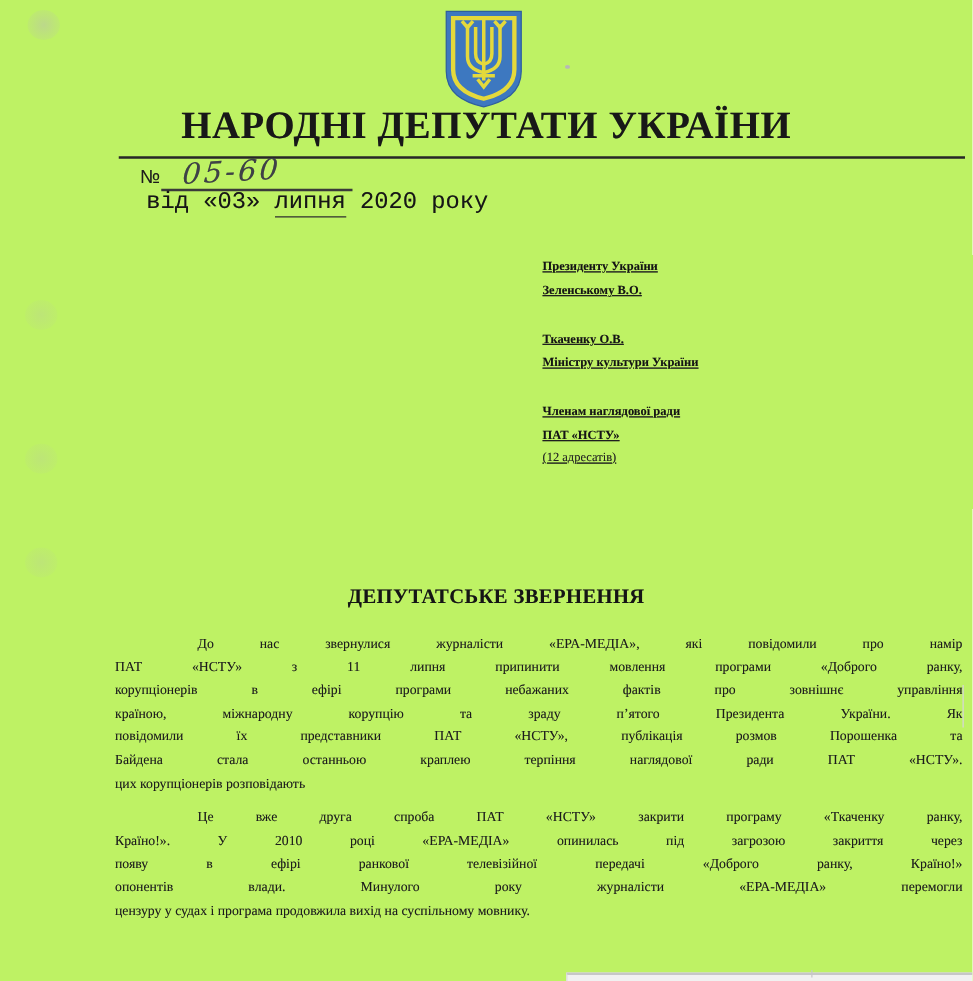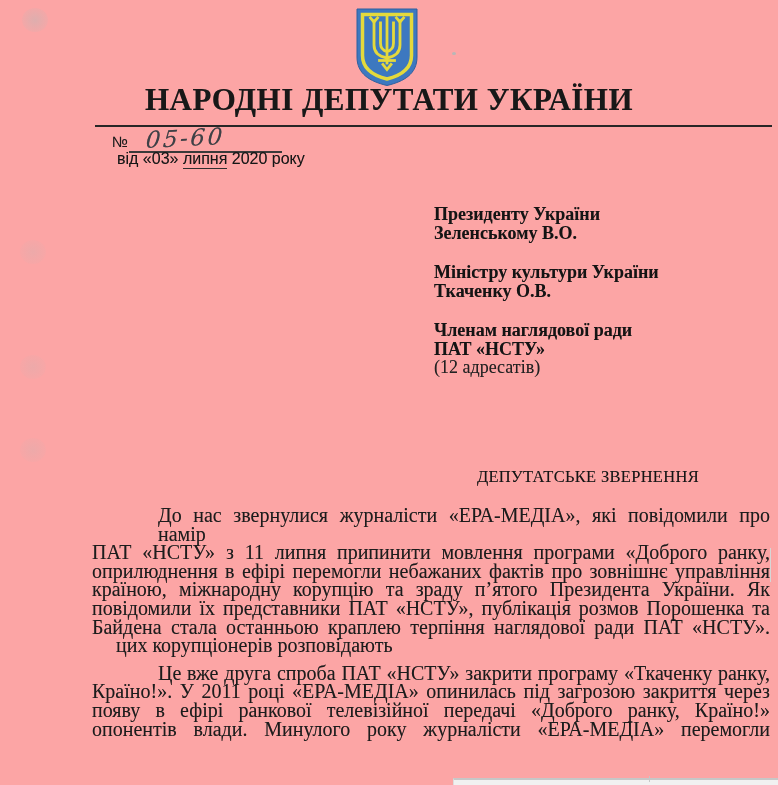--- a/index.html
+++ b/index.html
@@ -1,20 +1,20 @@
 <!DOCTYPE html>
 <html><head>
 <meta charset="utf-8">
 <style>
   html, body { margin: 0; padding: 0; background: #ffffff; }
   .page {
     position: relative;
     width: 778px;
     height: 785px;
-    background: #fca5a5;
+    background: #bef264;
     font-family: "Liberation Serif", serif;
     color: #1f1f1f;
     overflow: hidden;
     text-shadow: 0 0 0.5px rgba(40,40,40,0.38);
   }
 
   
   .emblem { position: absolute; left: 354px; top: 7px; width: 66px; height: 80px; }
   .org-title {
     position: absolute; left: 0; top: 82px; width: 778px;
@@ -29,49 +29,49 @@
   }
   .num-underline { position: absolute; left: 129px; top: 151px; width: 153px; height: 2px; background: #3a3a3a; }
   .num-value {
     position: absolute; left: 146px; top: 125px;
     font-family: "DejaVu Serif", serif; font-style: italic;
     font-size: 23px; letter-spacing: 2.5px; color: #3e4147;
     transform: rotate(-3deg) skewX(-8deg); white-space: nowrap;
   }
   .date-line {
     position: absolute; left: 117px; top: 150px;
-    font-family: Liberation Sans, sans-serif; font-size: 16px;
+    font-family: Liberation Mono, monospace; font-size: 19px;
     color: #161616; white-space: nowrap;
   }
   .date-line .u { border-bottom: 1.5px solid #2e2e2e; padding-bottom: 0.5px; }
 
   
   .addr {
     position: absolute; left: 434px; top: 205px;
-    font-size: 18px; line-height: 18.5px;
+    font-size: 10px; line-height: 18.5px; text-decoration: underline;
   }
   .addr .group { margin-bottom: 21px; font-weight: bold; color: #141414; }
   .addr .group:last-child { margin-bottom: 16px; }
   .addr .note { font-weight: normal; color: #222; }
 
   
   .doc-title {
     position: absolute; left: 95px; top: 467px; width: 604px;
-    text-align: right; font-weight: normal; font-size: 16.5px;
+    text-align: center; font-weight: bold; font-size: 16.5px;
     letter-spacing: 0.3px; color: #151515; white-space: nowrap;
   }
 
   
   .body-text {
     position: absolute; left: 92px; top: 506px; width: 678px;
-    font-size: 20px; line-height: 18.6px; color: #1c1c1c;
+    font-size: 11px; line-height: 18.6px; color: #1c1c1c;
   }
   .bline { text-align: justify; text-align-last: justify; white-space: normal; }
   .bline.indent { padding-left: 66px; }
-  .bline.last { text-align-last: left; margin-left: 24px; }
+  .bline.last { text-align-last: left; }
   .para2 { margin-top: 9px; }
 
   
   .smudge {
     position: absolute; width: 26px; height: 24px; border-radius: 50%;
     background: radial-gradient(circle, rgba(185,185,185,0.45), rgba(255,255,255,0));
   }
   .dot { position: absolute; left: 452px; top: 52px; width: 4px; height: 3px; background: #b7b7b7; border-radius: 50%; }
   .edge-line { position: absolute; left: 770px; top: 548px; width: 1px; height: 34px; background: #d6d6d6; }
   .bottom-box {
@@ -107,47 +107,48 @@
   <div class="num-underline"></div>
 
   <div class="date-line"><span>від «03» </span><span class="u">липня</span><span> 2020 року</span></div>
 
   <div class="addr">
     <div class="group">
       <div>Президенту України</div>
       <div>Зеленському В.О.</div>
     </div>
     <div class="group">
+      <div>Ткаченку О.В.</div>
       <div>Міністру культури України</div>
-      <div>Ткаченку О.В.</div>
     </div>
     <div class="group">
       <div>Членам наглядової ради</div>
       <div>ПАТ «НСТУ»</div>
       <div class="note">(12 адресатів)</div>
     </div>
   </div>
 
   <div class="doc-title">ДЕПУТАТСЬКЕ ЗВЕРНЕННЯ</div>
 
   <div class="body-text">
     <div>
       <div class="bline indent">До нас звернулися журналісти «ЕРА-МЕДІА», які повідомили про намір</div>
       <div class="bline">ПАТ «НСТУ» з 11 липня припинити мовлення програми «Доброго ранку,</div>
-      <div class="bline">оприлюднення в ефірі перемогли небажаних фактів про зовнішнє управління</div>
+      <div class="bline">корупціонерів в ефірі програми небажаних фактів про зовнішнє управління</div>
       <div class="bline">країною, міжнародну корупцію та зраду п’ятого Президента України. Як</div>
       <div class="bline">повідомили їх представники ПАТ «НСТУ», публікація розмов Порошенка та</div>
       <div class="bline">Байдена стала останньою краплею терпіння наглядової ради ПАТ «НСТУ».</div>
       <div class="bline last">цих корупціонерів розповідають</div>
     </div>
     <div class="para2">
       <div class="bline indent">Це вже друга спроба ПАТ «НСТУ» закрити програму «Ткаченку ранку,</div>
-      <div class="bline">Країно!». У 2011 році «ЕРА-МЕДІА» опинилась під загрозою закриття через</div>
+      <div class="bline">Країно!». У 2010 році «ЕРА-МЕДІА» опинилась під загрозою закриття через</div>
       <div class="bline">появу в ефірі ранкової телевізійної передачі «Доброго ранку, Країно!»</div>
       <div class="bline">опонентів влади. Минулого року журналісти «ЕРА-МЕДІА» перемогли</div>
+      <div class="bline last">цензуру у судах і програма продовжила вихід на суспільному мовнику.</div>
     </div>
   </div>
 
   <div class="smudge" style="left:22px; top:8px;"></div>
   <div class="smudge" style="left:20px; top:240px; opacity:.5;"></div>
   <div class="smudge" style="left:20px; top:355px; opacity:.5;"></div>
   <div class="smudge" style="left:20px; top:438px; opacity:.5;"></div>
   <div class="dot"></div>
   <div class="edge-line"></div>
   <div class="bottom-box"></div>

